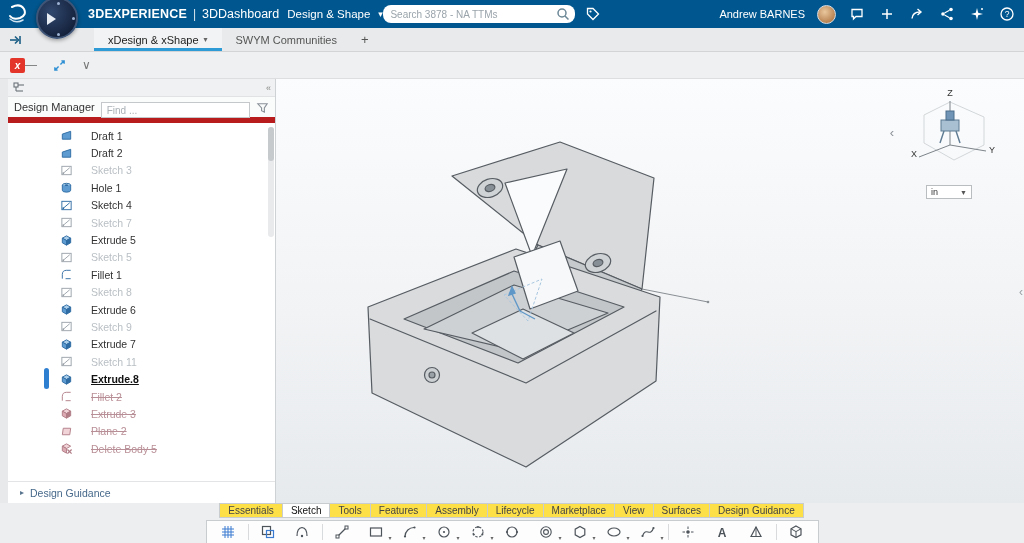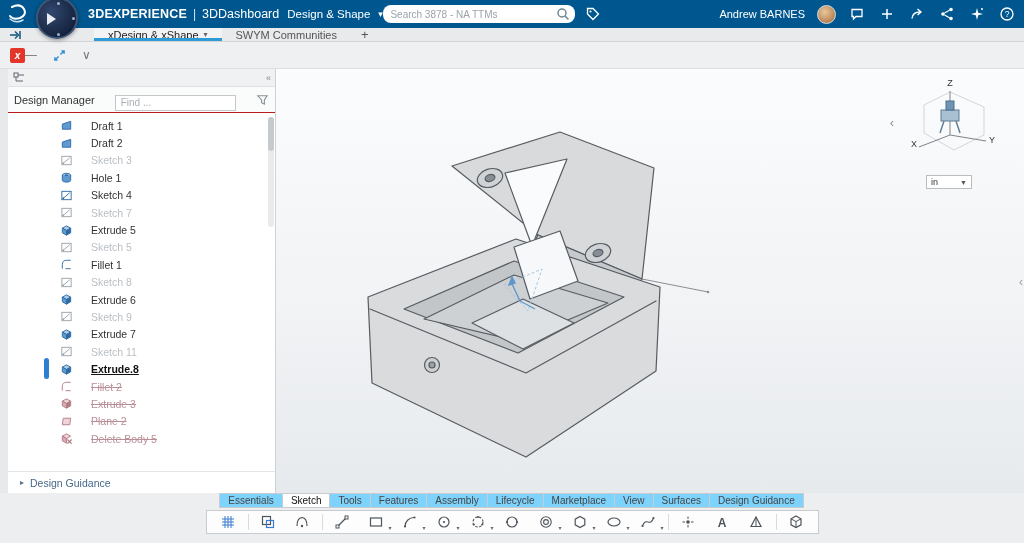--- a/index.html
+++ b/index.html
@@ -27,21 +27,21 @@
   .searchwrap input { border:none; outline:none; flex:1; font-size:10px; color:#333; font-family:inherit; background:transparent; }
   .searchwrap input::placeholder { color:#9aa4ab; }
   .icon16 { width:16px; height:16px; display:inline-block; }
   .tagbtn { margin-left:10px; display:flex; align-items:center; }
   .tb-right { display:flex; align-items:center; gap:12px; margin-left:14px; }
   .username { color:#fff; font-size:11px; white-space:nowrap; }
   .avatar { width:19px; height:19px; border-radius:50%; background:radial-gradient(circle at 40% 35%, #e9c79d, #b57f4e 75%, #8a5c33); border:1px solid #d8dde2; }
   .tb-icon { display:flex; align-items:center; justify-content:center; width:18px; height:18px; cursor:pointer; }
 
   
-  .tabbar { height:14px; background:#e9eaeb; border-bottom:1px solid #d2d4d6; display:flex; align-items:stretch; position:relative; z-index:30; }
+  .tabbar { height:24px; background:#e9eaeb; border-bottom:1px solid #d2d4d6; display:flex; align-items:stretch; position:relative; z-index:30; }
   .pinbtn { width:30px; display:flex; align-items:center; justify-content:center; }
   .tabs { display:flex; margin-left:64px; }
   .dtab { display:flex; align-items:center; gap:5px; padding:0 14px; font-size:11px; color:#555; position:relative; cursor:pointer; }
   .dtab.active { background:#f2f3f4; color:#222; }
   .dtab.active::after { content:''; position:absolute; left:0; right:0; bottom:0; height:3px; background:#2e9bd6; }
   .dtab .tabcaret { font-size:8px; color:#666; }
   .addtab { display:flex; align-items:center; padding:0 10px; font-size:13px; color:#555; cursor:pointer; }
 
   
   .titlebar { height:27px; background:#eef0f1; border-bottom:1px solid #dcdee0; display:flex; align-items:center; padding:0 10px; }
@@ -50,21 +50,21 @@
   .wtitle { font-size:11px; color:#444; margin-left:7px; flex:1; }
   .wctrls { display:flex; align-items:center; gap:16px; margin-right:4px; }
   .wctrl { font-size:12px; color:#777; cursor:pointer; line-height:1; display:flex; align-items:center; }
 
   
   .main { display:flex; height:424px; }
   .gutter { width:8px; background:#e7e9eb; }
   .panel { width:268px; background:#fff; border-right:1px solid #cfd2d4; display:flex; flex-direction:column; position:relative; }
   .panel-strip { height:18px; background:#f0f1f2; border-bottom:1px solid #e0e2e4; display:flex; align-items:center; padding:0 4px; }
   .panel-strip .collapse { margin-left:auto; font-size:9px; color:#888; cursor:pointer; }
-  .dmrow { height:26px; display:flex; align-items:center; padding:0 6px; border-bottom:1px solid #b91c1c; background:#fafbfb; gap:20px; }
+  .dmrow { height:26px; display:flex; align-items:center; padding:0 6px; border-bottom:6px solid #b91c1c; background:#fafbfb; gap:6px; }
   .dmtitle { font-size:11px; color:#333; white-space:nowrap; }
   .findbox { flex:1; height:16px; border:1px solid #c4c8cb; background:#fff; font-size:10px; padding:0 5px; color:#444; outline:none; font-family:inherit; min-width:0;margin-top:6px; }
   .findbox::placeholder { color:#aab1b6; }
   .tree { flex:1; overflow:hidden; position:relative; padding-top:4px; }
   .tree-sb { position:absolute; right:1px; top:4px; width:6px; height:110px; background:#e8eaec; border-radius:3px; }
   .tree-sb .thumb { width:6px; height:34px; background:#c6cacd; border-radius:3px; }
   .tree-row { height:17.4px; display:flex; align-items:center; padding-left:52px; gap:18px; position:relative; cursor:pointer; }
   .tree-icon { width:13px; height:13px; flex:0 0 auto; display:flex; }
   .tree-icon svg { width:13px; height:13px; }
   .tree-label { font-size:10.5px; color:#333; white-space:nowrap; }
@@ -82,21 +82,21 @@
   .axes { position:absolute; top:8px; right:26px; width:94px; height:98px; cursor:pointer; }
   .axes-chevron { position:absolute; top:46px; right:130px; font-size:13px; color:#8a9096; cursor:pointer; }
   .units { position:absolute; top:106px; right:52px; width:46px; height:14px; background:#fff; border:1px solid #b9bdc0;
            display:flex; align-items:center; font-size:9px; color:#333; padding:0 4px; gap:4px; cursor:pointer; }
   .units .ucaret { margin-left:auto; font-size:7px; color:#555; }
   .edge-collapse { position:absolute; right:1px; top:206px; font-size:12px; color:#9aa0a5; cursor:pointer; }
 
   
   .bottom { height:38px; background:#eceef0; display:flex; flex-direction:column; align-items:center; }
   .ribbon-tabs { display:flex; margin-top:0; }
-  .rtab { font-size:10px; color:#444; background:#7dd3fc; border:1px solid #c9ccce; padding:1px 8px; margin-left:-1px; cursor:pointer; white-space:nowrap; }
+  .rtab { font-size:10px; color:#444; background:#fde047; border:1px solid #c9ccce; padding:1px 8px; margin-left:-1px; cursor:pointer; white-space:nowrap; }
   .rtab.active { background:#fff; color:#111; }
   .sketch-toolbar { display:flex; align-items:center; gap:1px; background:#fdfdfe; border:1px solid #c9ccce; padding:1px 5px; margin-top:2px; height:24px; }
   .tool { width:33px; height:20px; display:flex; align-items:center; justify-content:center; cursor:pointer; position:relative; border-radius:2px; }
   .tool svg { width:16px; height:16px; }
   .tool .dd { position:absolute; right:1px; bottom:1px; font-size:6px; color:#666; }
   .tsep { width:1px; height:16px; background:#d8dadc; margin:0 2px; }
 </style>
 </head>
 <body>
 

